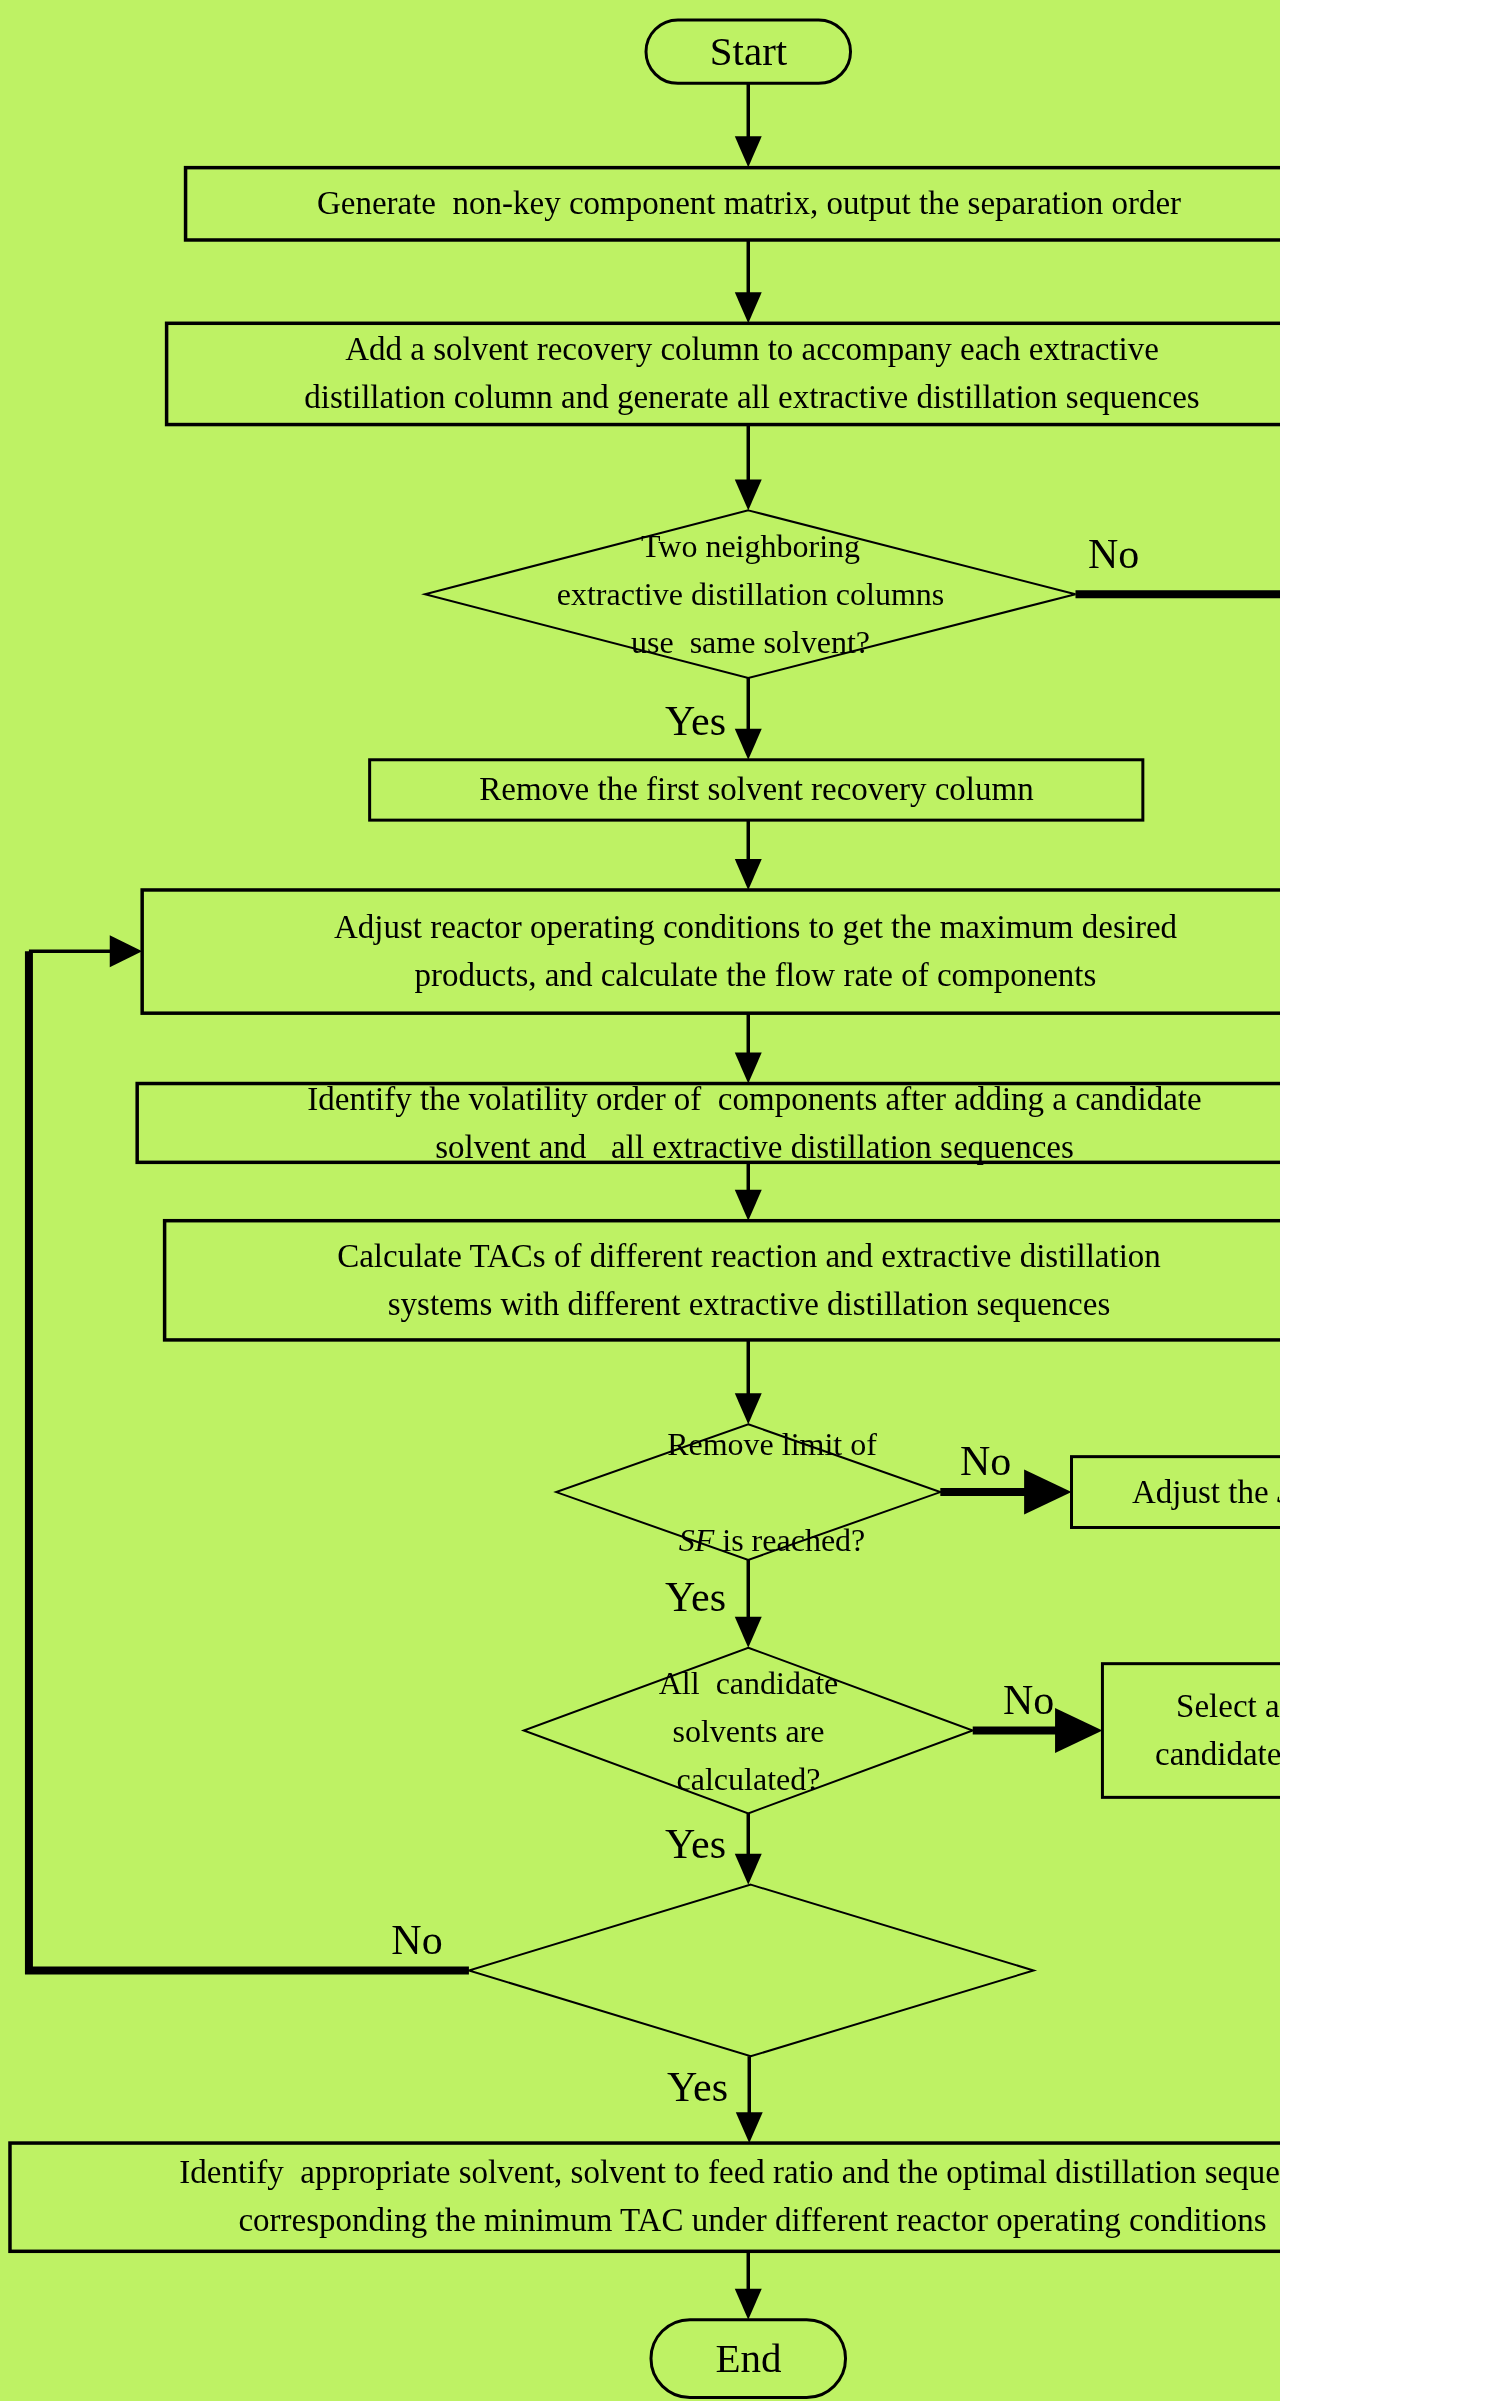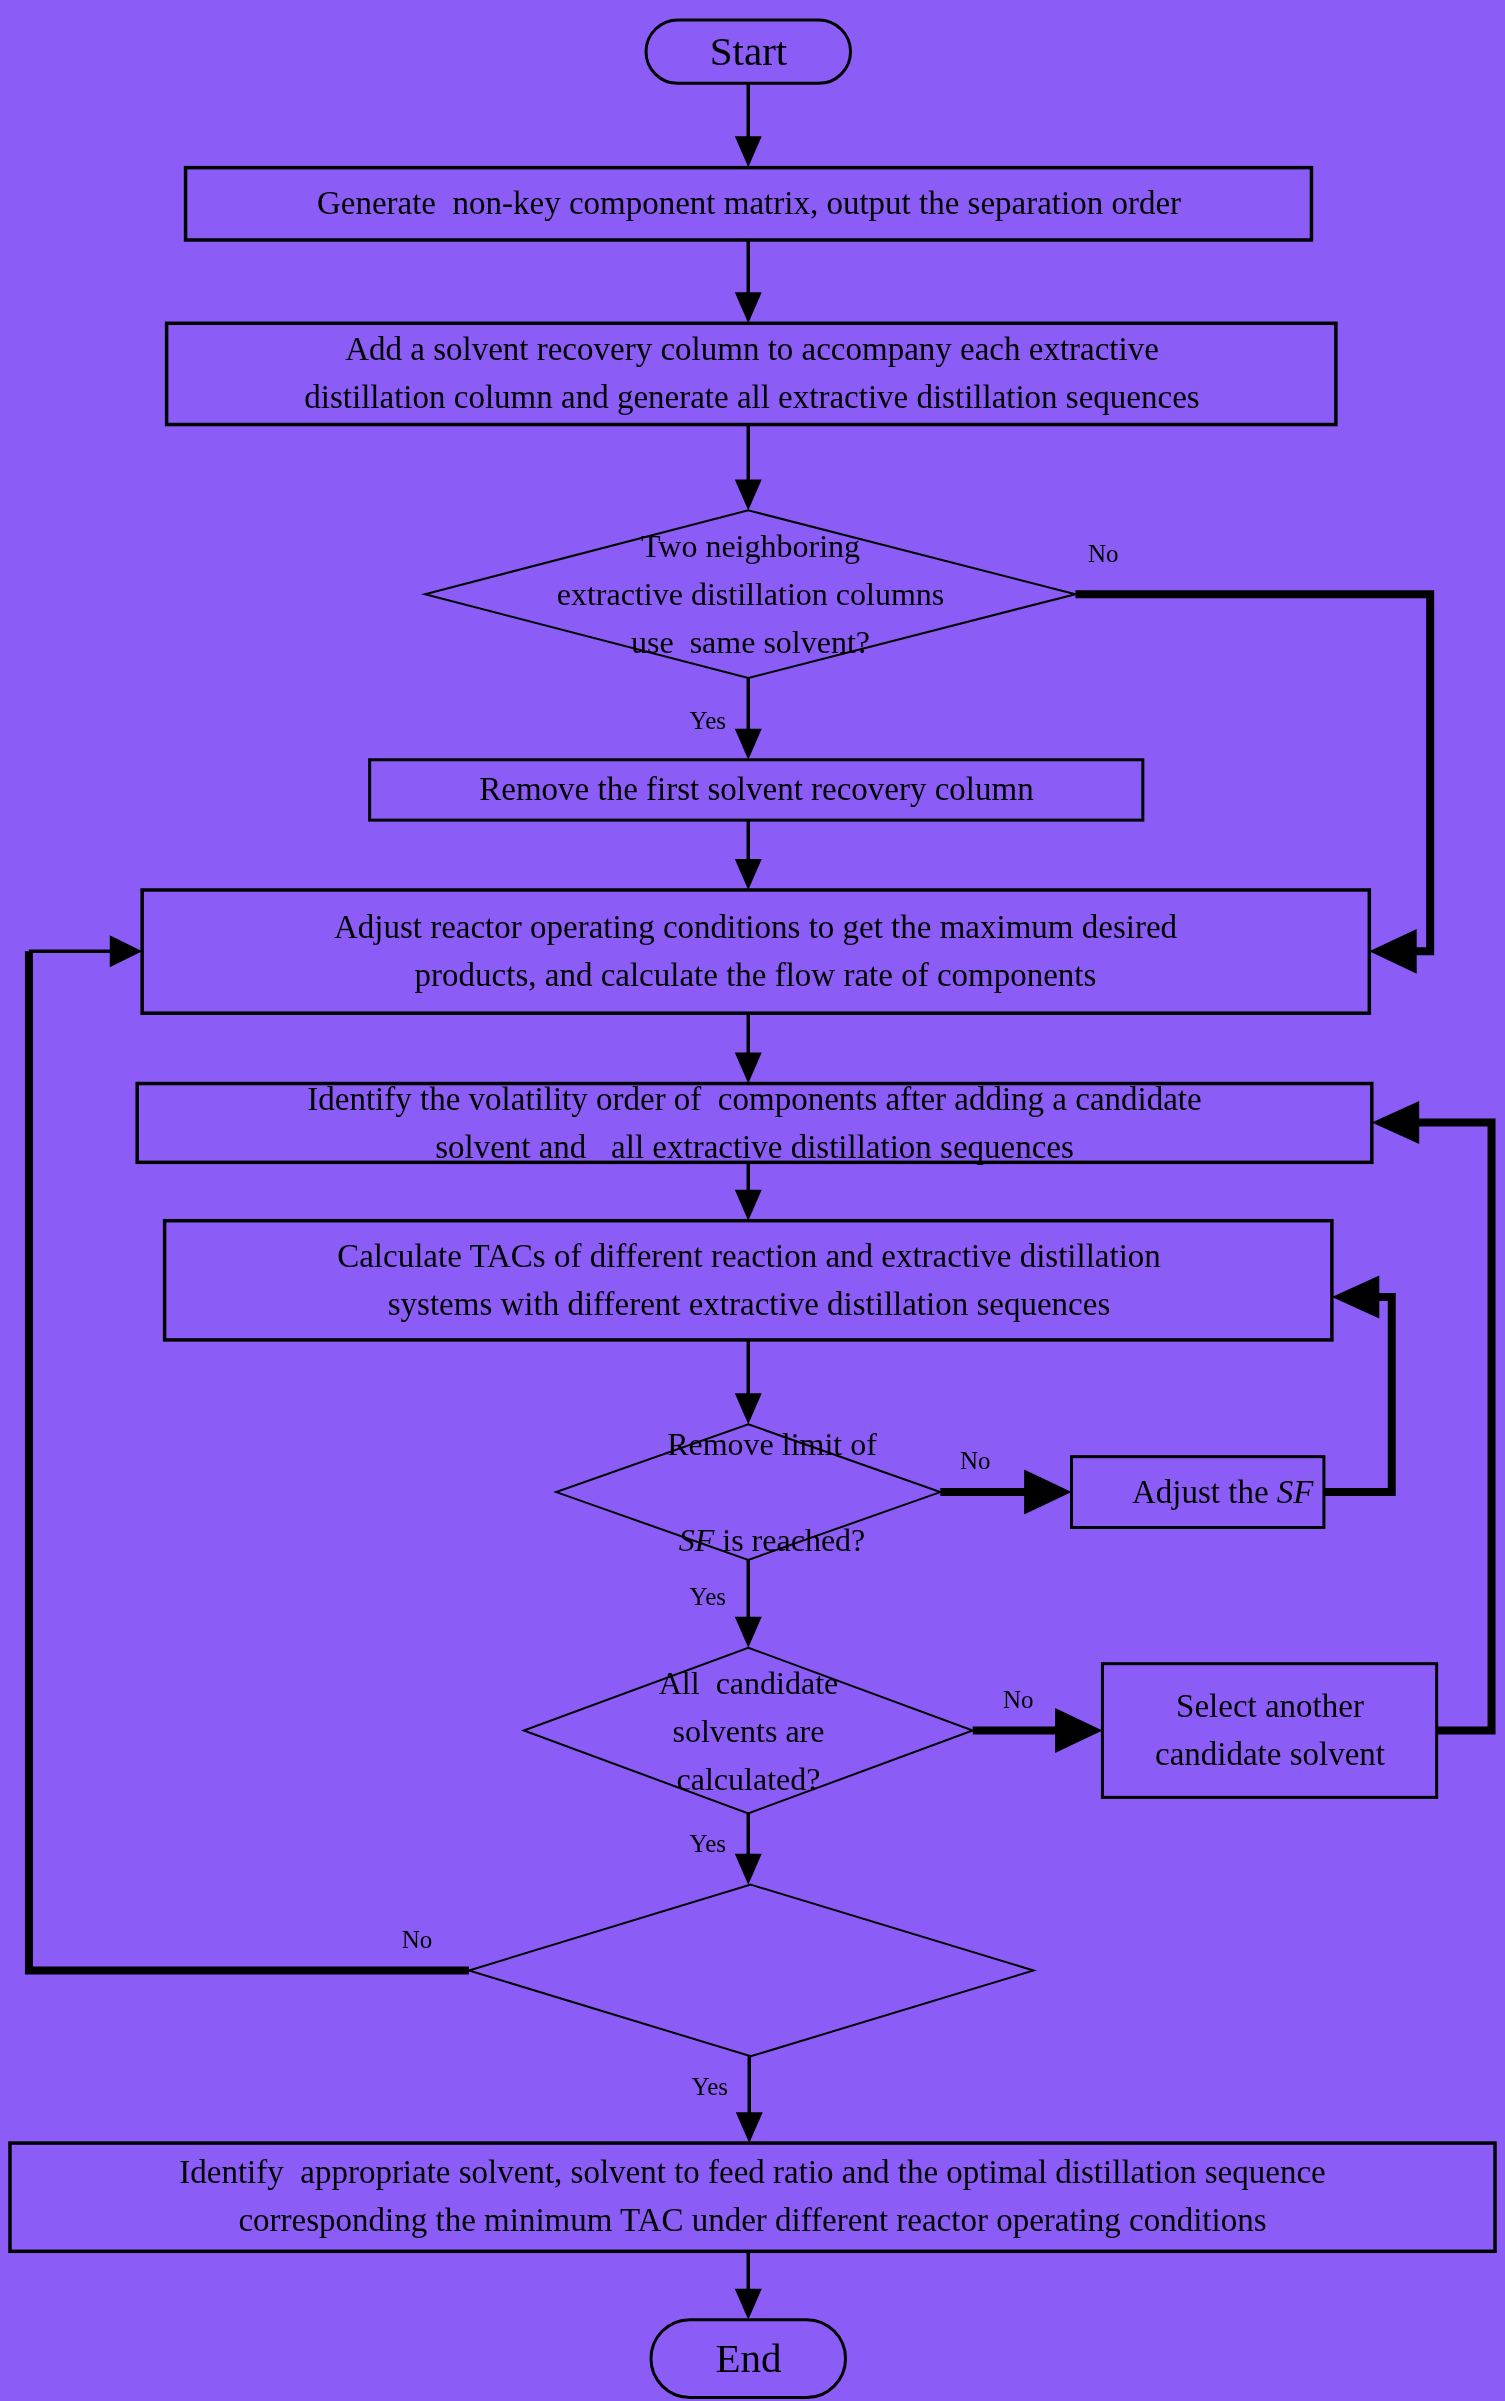--- a/index.html
+++ b/index.html
@@ -1,35 +1,35 @@
 <!DOCTYPE html>
 <html style="font-size:8px"><head>
 <meta charset="utf-8">
 <style>
   html,body{margin:0;padding:0;background:#ffffff;}
   .canvas{
     position:relative;
-    width:1505px;height:2401px;
-    background:#8b5cf6;
+    width:1280px;height:2401px;
+    background:#bef264;
     font-family:"Liberation Serif","DejaVu Serif",serif;
     color:#000;
     overflow:hidden;
   }
   .canvas svg{position:absolute;left:0;top:0;}
   .label{
     position:absolute;
     display:flex;align-items:center;justify-content:center;
     text-align:center;
     white-space:pre-wrap;
     color:#000;
   }
   .term-label{font-size:41px;line-height:1.2;}
   .box-label{font-size:33px;line-height:1.45;}
   .dia-label{font-size:32px;line-height:1.5;}
-  .edge-label{font-size:25px;line-height:1.1;}
+  .edge-label{font-size:42px;line-height:1.1;}
   .right-align{justify-content:flex-end;text-align:right;}
   .left-align{justify-content:flex-start;text-align:left;}
 </style>
 </head>
 <body>
 
 <div class="canvas">
 
   <svg width="1505" height="2401" viewBox="0 0 3017 4813">
     <g fill="none" stroke="#000000">

